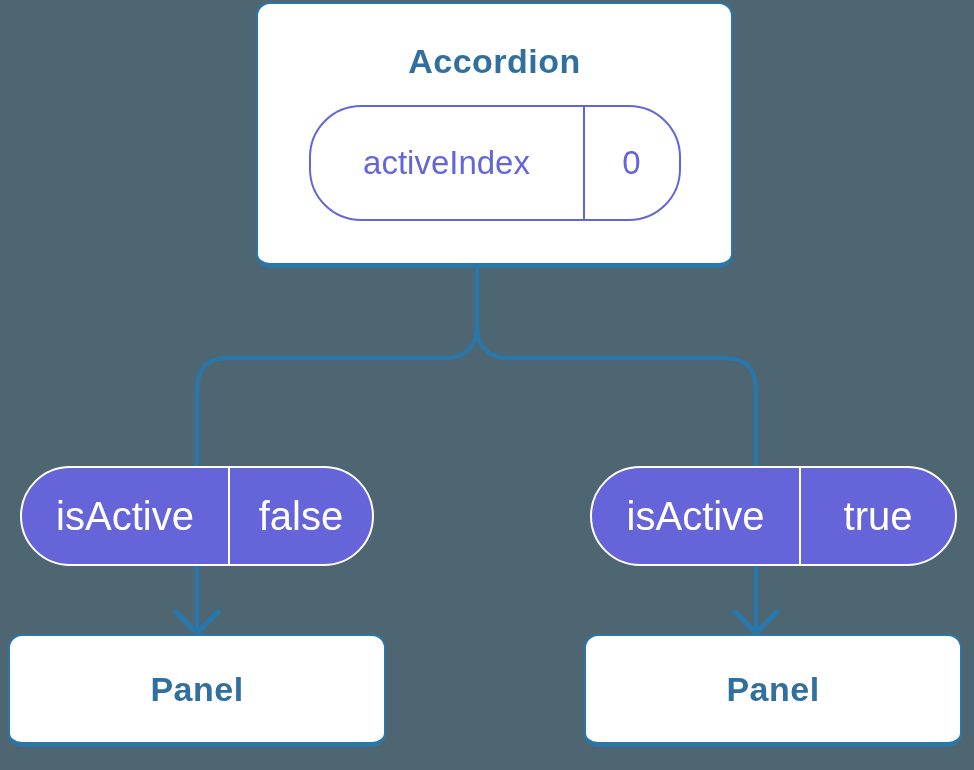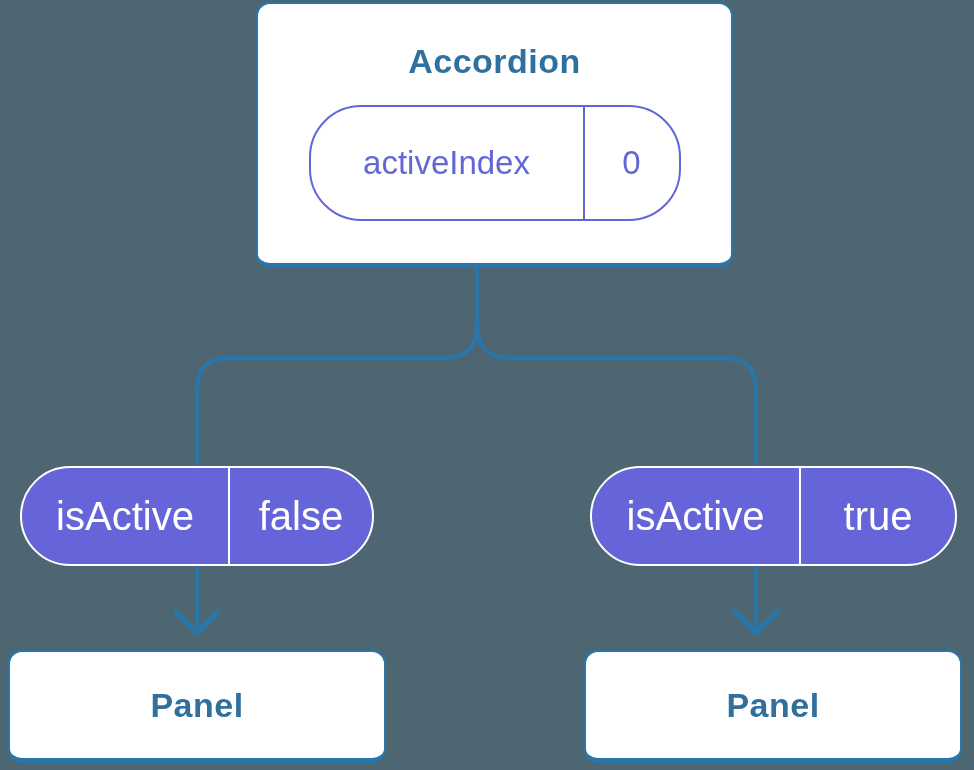--- a/index.html
+++ b/index.html
@@ -97,21 +97,21 @@
     color: #ffffff;
     font-size: 40px;
   }
   .prop-pill .pill-name { border-right: 2.5px solid #ffffff; }
   .prop-pill-left  { left: 20px;  width: 354px; }
   .prop-pill-left  .pill-value { width: 142px; }
   .prop-pill-right { left: 590px; width: 367px; }
   .prop-pill-right .pill-value { width: 154px; }
 
   .panel-box {
-    top: 650px;
+    top: 634px;
     width: 378px;
     height: 113px;
     justify-content: center;
   }
   .panel-box-left  { left: 8px; }
   .panel-box-right { left: 584px; }
 </style>
 </head>
 <body>
 

